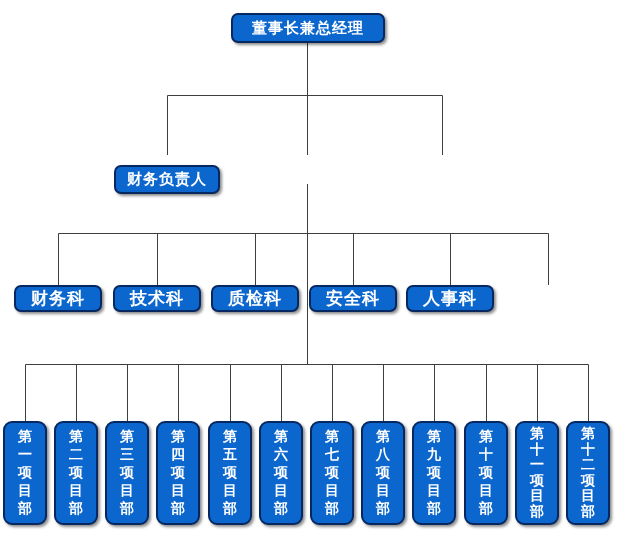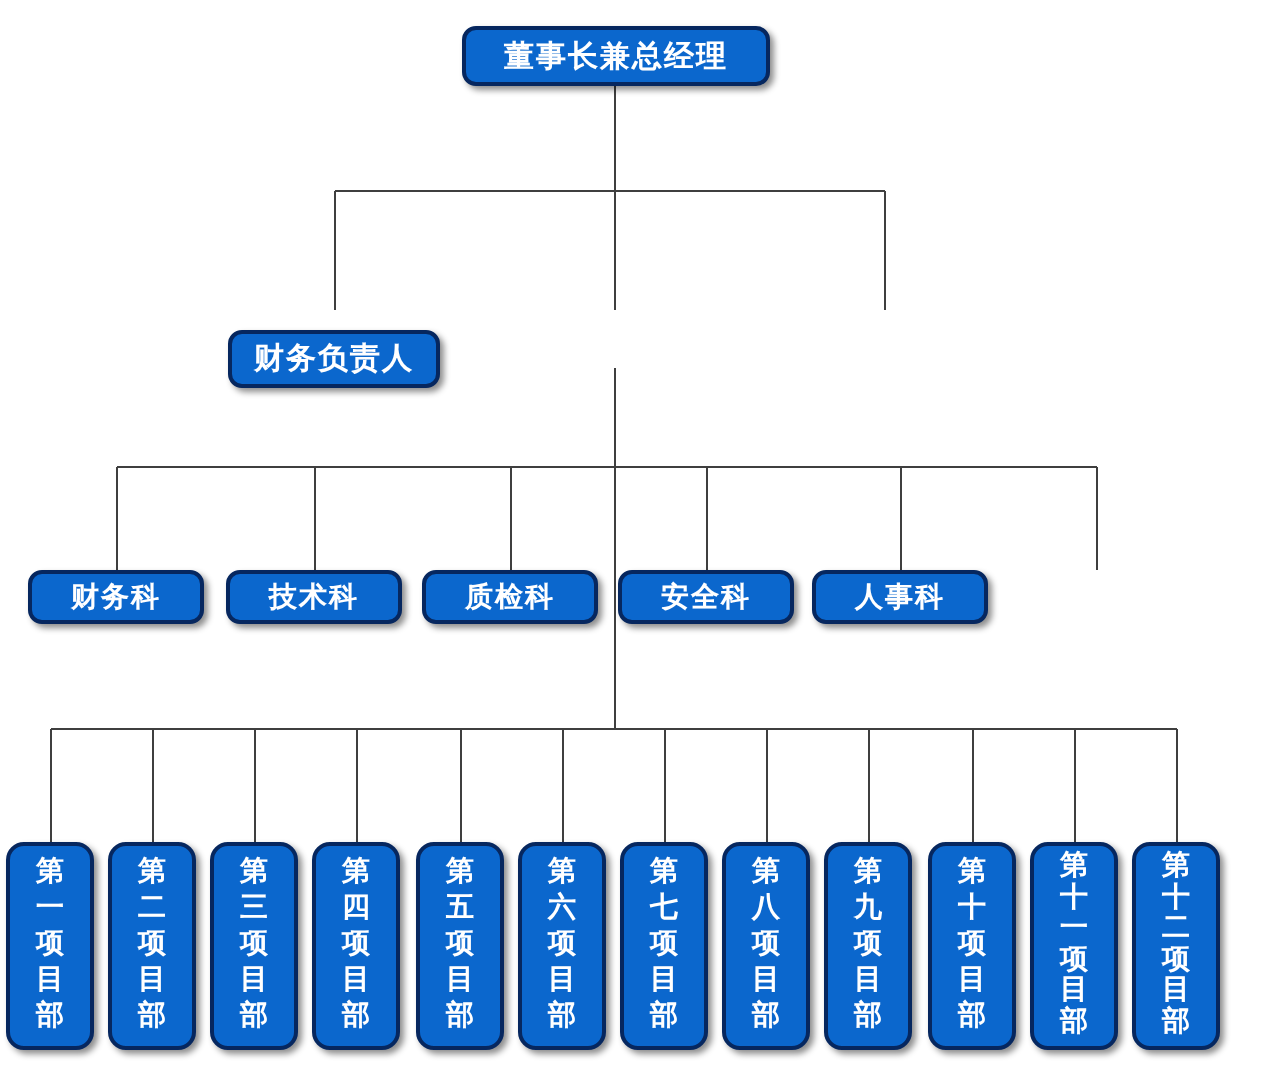--- a/index.html
+++ b/index.html
@@ -28,21 +28,21 @@
     box-shadow: 2px 2px 3px rgba(0,0,0,0.45);
     color: var(--box-text, #ffffff);
     font-weight: bold;
     display: flex;
     align-items: center;
     justify-content: center;
     text-align: center;
   }
   .lv1 { left: 231px; top: 13px;  width: 154px; height: 30px; font-size: 15px; letter-spacing: 1px; }
   .lv2 { top: 141px; width: 106px; height: 29px; font-size: 15px; letter-spacing: 1px; margin-top: 24px; }
-  .lv3 { top: 285px; width: 88px;  height: 27px; font-size: 14px; letter-spacing: 1px; }
+  .lv3 { top: 285px; width: 88px;  height: 27px; font-size: 17px; letter-spacing: 1px; }
   .lv4 { top: 421px; width: 44px;  height: 104px; border-radius: 9px; font-size: 14px; }
   .vlbl {
     display: flex;
     flex-direction: column;
     justify-content: space-evenly;
     align-items: center;
     width: 100%;
     height: 100%;
     line-height: 1;
     padding: 3px 0;

